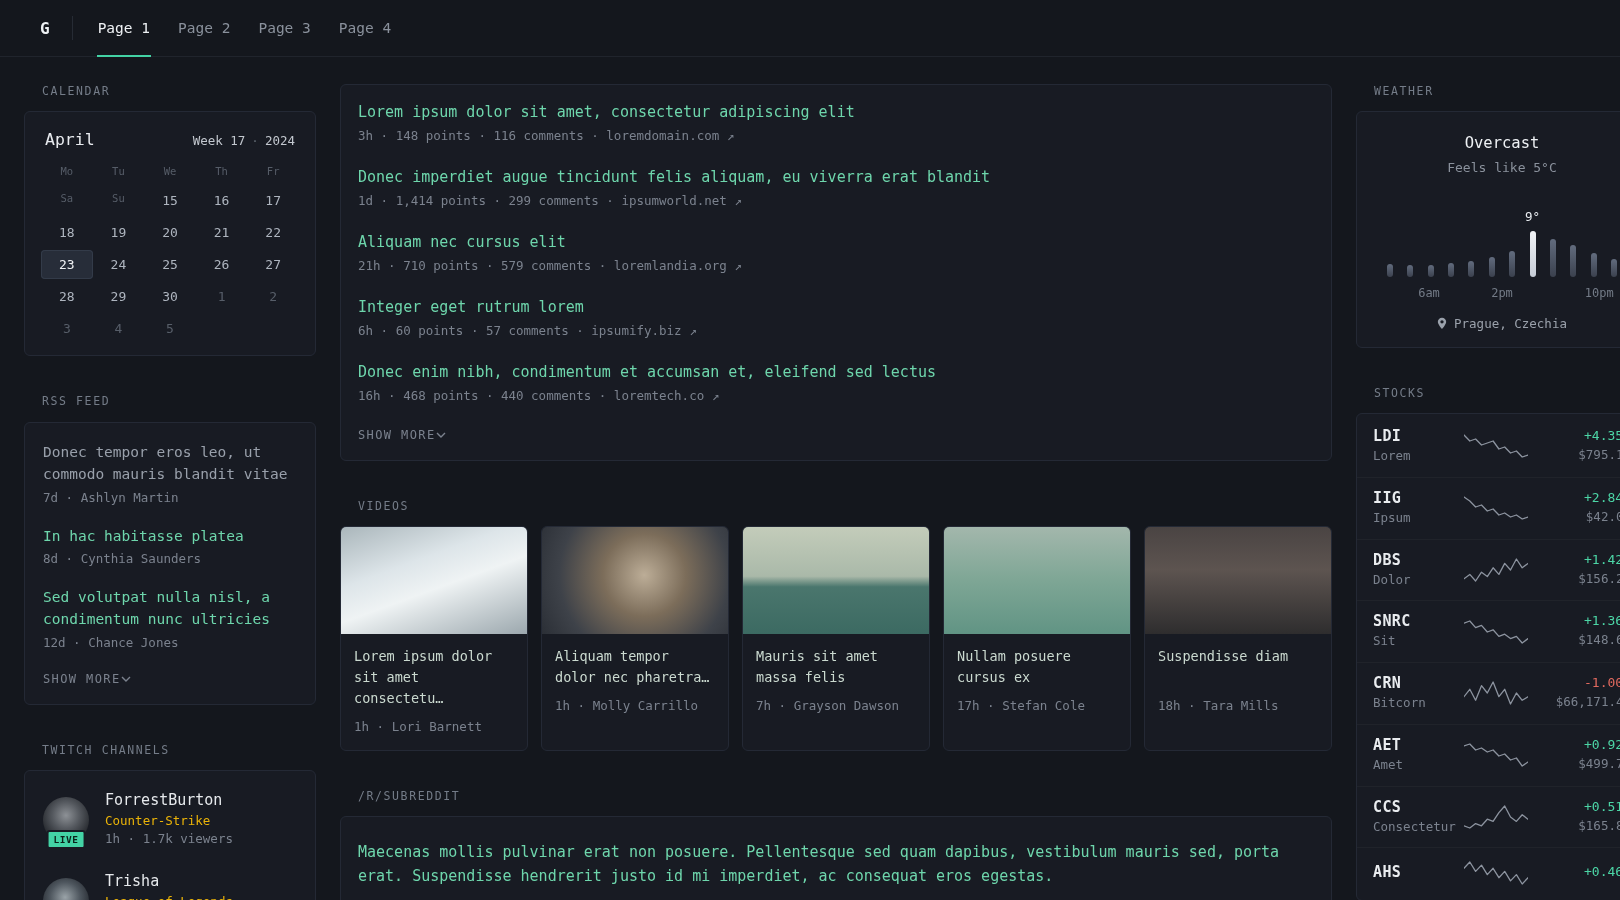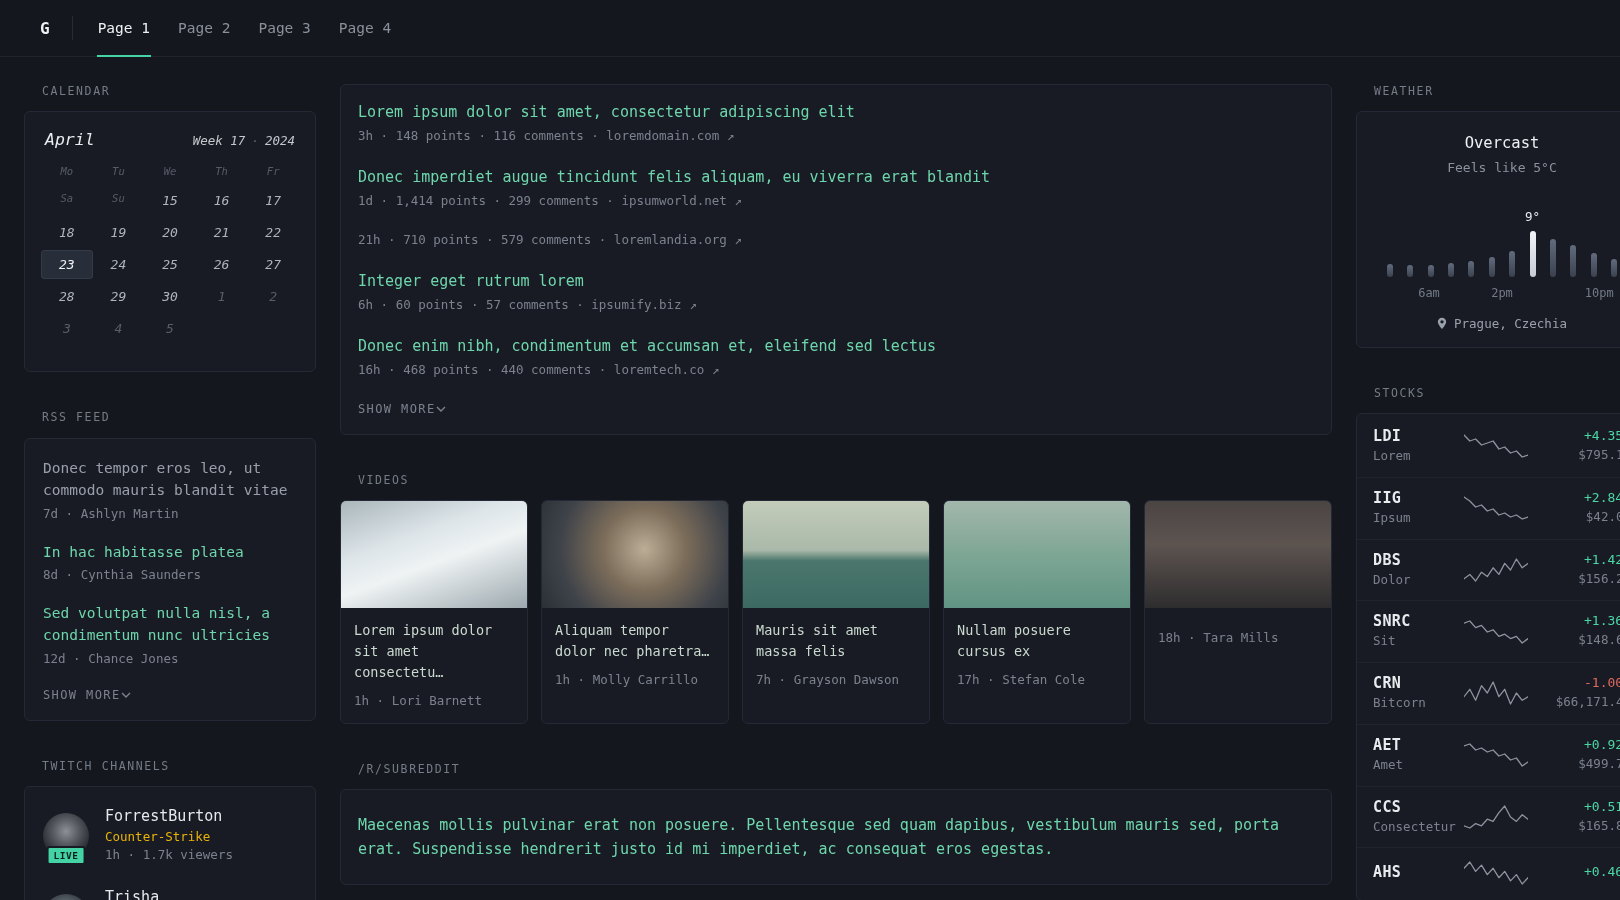--- a/index.html
+++ b/index.html
@@ -30,21 +30,21 @@
 
   
   .layout{display:grid;grid-template-columns:292px 1fr 292px;gap:24px;padding:27px 74px 0 24px;align-items:start;}
   .section{margin-bottom:38px;}
   .sec{font-size:11.5px;font-weight:normal;letter-spacing:1.6px;color:#747c88;margin:0 0 13px 18px;}
   .card{background:var(--card);border:1px solid var(--border);border-radius:6px;}
   .pad{padding:18px;margin-top:14px;}
   .meta{color:var(--muted);font-size:12.5px;line-height:1.5;}
 
   
-  .cal-card{padding:16px 16px 28px;font-style:italic;}
+  .cal-card{padding:16px 16px 12px;}
   .cal-top{display:flex;justify-content:space-between;align-items:baseline;padding:2px 4px 10px;}
   .cal-month{font-size:16.5px;color:#e8ebef;}
   .cal-week{font-size:12.5px;color:#c3c8cf;}
   .cal-week .dot{color:#5d646e;margin:0 6px;}
   .cal-grid{display:grid;grid-template-columns:repeat(5,1fr);row-gap:3px;}
   .cal-dow{font-size:10.5px;color:var(--faint);text-align:center;padding:6px 0;}
   .cal-day{font-size:13px;color:#aeb5bf;text-align:center;padding:7px 0;border-radius:4px;cursor:pointer;}
   .cal-day.sel{background:#272d39;color:#f0f2f5;box-shadow:inset 0 0 0 1px #333b49;}
   .cal-day.out{color:#575e69;}
 
@@ -239,20 +239,21 @@
       <div class="card hn-card">
         <div class="feed-item">
           <a class="feed-title">Lorem ipsum dolor sit amet, consectetur adipiscing elit</a>
           <div class="meta">3h · 148 points · 116 comments · loremdomain.com ↗</div>
         </div>
         <div class="feed-item">
           <a class="feed-title">Donec imperdiet augue tincidunt felis aliquam, eu viverra erat blandit</a>
           <div class="meta">1d · 1,414 points · 299 comments · ipsumworld.net ↗</div>
         </div>
         <div class="feed-item">
+          <a class="feed-title">Aliquam nec cursus elit</a>
           <div class="meta">21h · 710 points · 579 comments · loremlandia.org ↗</div>
         </div>
         <div class="feed-item">
           <a class="feed-title">Integer eget rutrum lorem</a>
           <div class="meta">6h · 60 points · 57 comments · ipsumify.biz ↗</div>
         </div>
         <div class="feed-item">
           <a class="feed-title">Donec enim nibh, condimentum et accumsan et, eleifend sed lectus</a>
           <div class="meta">16h · 468 points · 440 comments · loremtech.co ↗</div>
         </div>
@@ -292,20 +293,21 @@
         <article class="video-card">
           <div class="video-thumb" style="background: linear-gradient(rgb(163, 183, 172) 0%, rgb(126, 166, 149) 50%, rgb(97, 148, 132) 100%);"></div>
           <div class="video-body">
             <a class="video-title">Nullam posuere cursus ex</a>
             <div class="meta">17h · Stefan Cole</div>
           </div>
         </article>
         <article class="video-card">
           <div class="video-thumb" style="background: linear-gradient(rgb(74, 68, 67) 0%, rgb(93, 84, 80) 40%, rgb(46, 45, 46) 100%);"></div>
           <div class="video-body">
+            <a class="video-title">Suspendisse diam</a>
             <div class="meta">18h · Tara Mills</div>
           </div>
         </article>
       </div>
     </section>
 
     <section class="section">
       <h2 class="sec">/R/SUBREDDIT</h2>
       <div class="card sub-card">
         <div class="feed-item" style="margin-bottom:0;">

